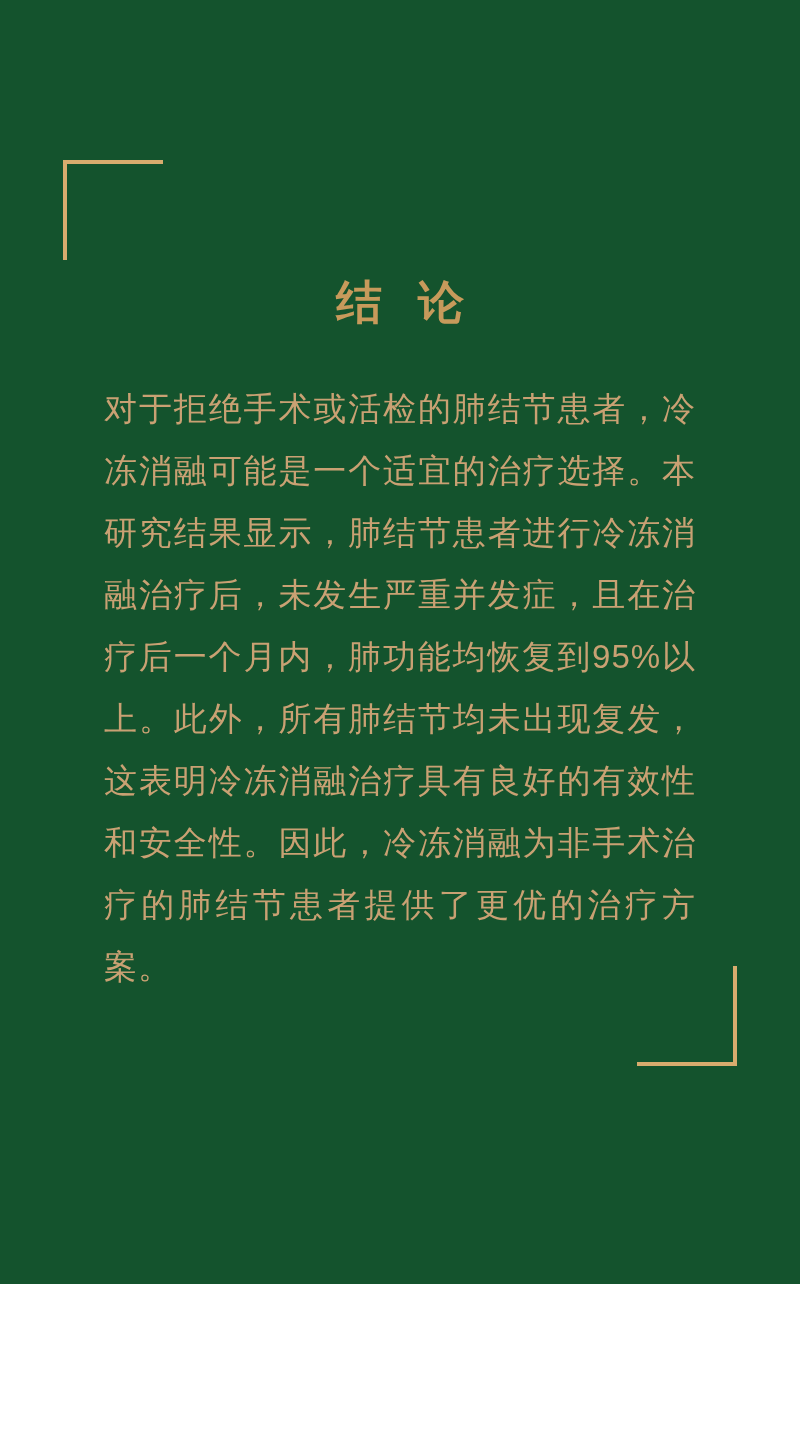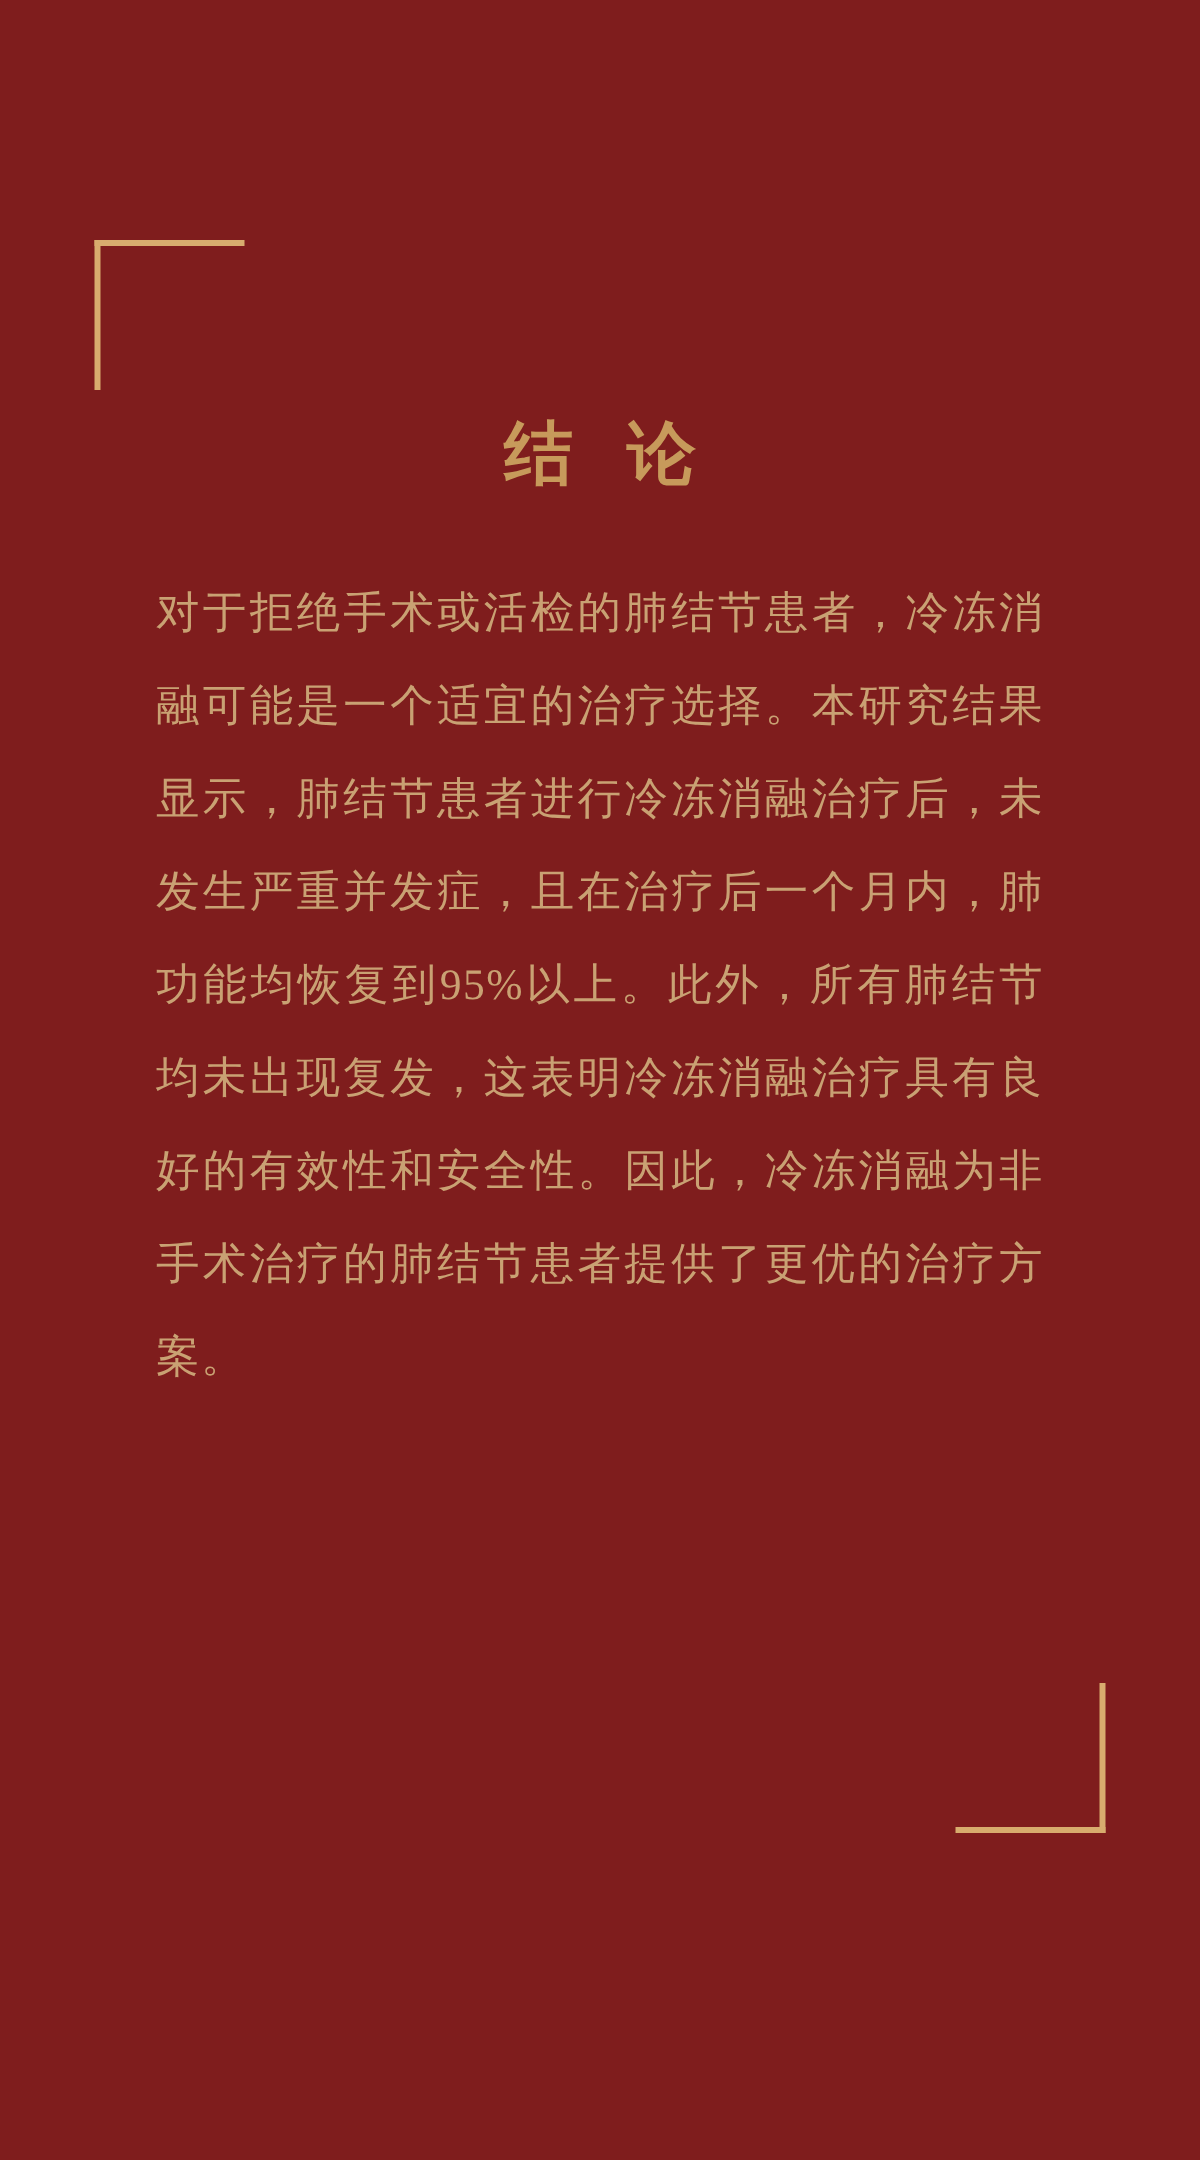--- a/index.html
+++ b/index.html
@@ -10,22 +10,22 @@
   body {
     width: 800px;
     height: 1440px;
     font-family: "Liberation Sans", sans-serif;
     overflow: hidden;
   }
 
   .poster {
     position: relative;
     width: 800px;
-    height: 1440px;
-    background: #7f1d1d;
+    height: 1284px;
+    background: #14532d;
     box-sizing: border-box;
   }
 
   
   .corner {
     position: absolute;
     width: 100px;
     height: 100px;
     box-sizing: border-box;
   }
@@ -54,22 +54,22 @@
     font-size: 46px;
     font-weight: bold;
     color: #c79a5b;
     text-align: center;
     letter-spacing: 10px;
     margin: 0 0 44px 0;
     text-indent: 10px;
   }
 
   .body-text {
-    font-family: Liberation Serif, serif;
-    font-size: 29px;
+    font-family: Liberation Sans, sans-serif;
+    font-size: 33px;
     line-height: 62px;
     color: #c9a173;
     letter-spacing: 1px;
     text-align: justify;
     text-justify: inter-character;
     margin: 0;
   }
 </style>
 </head>
 <body>

